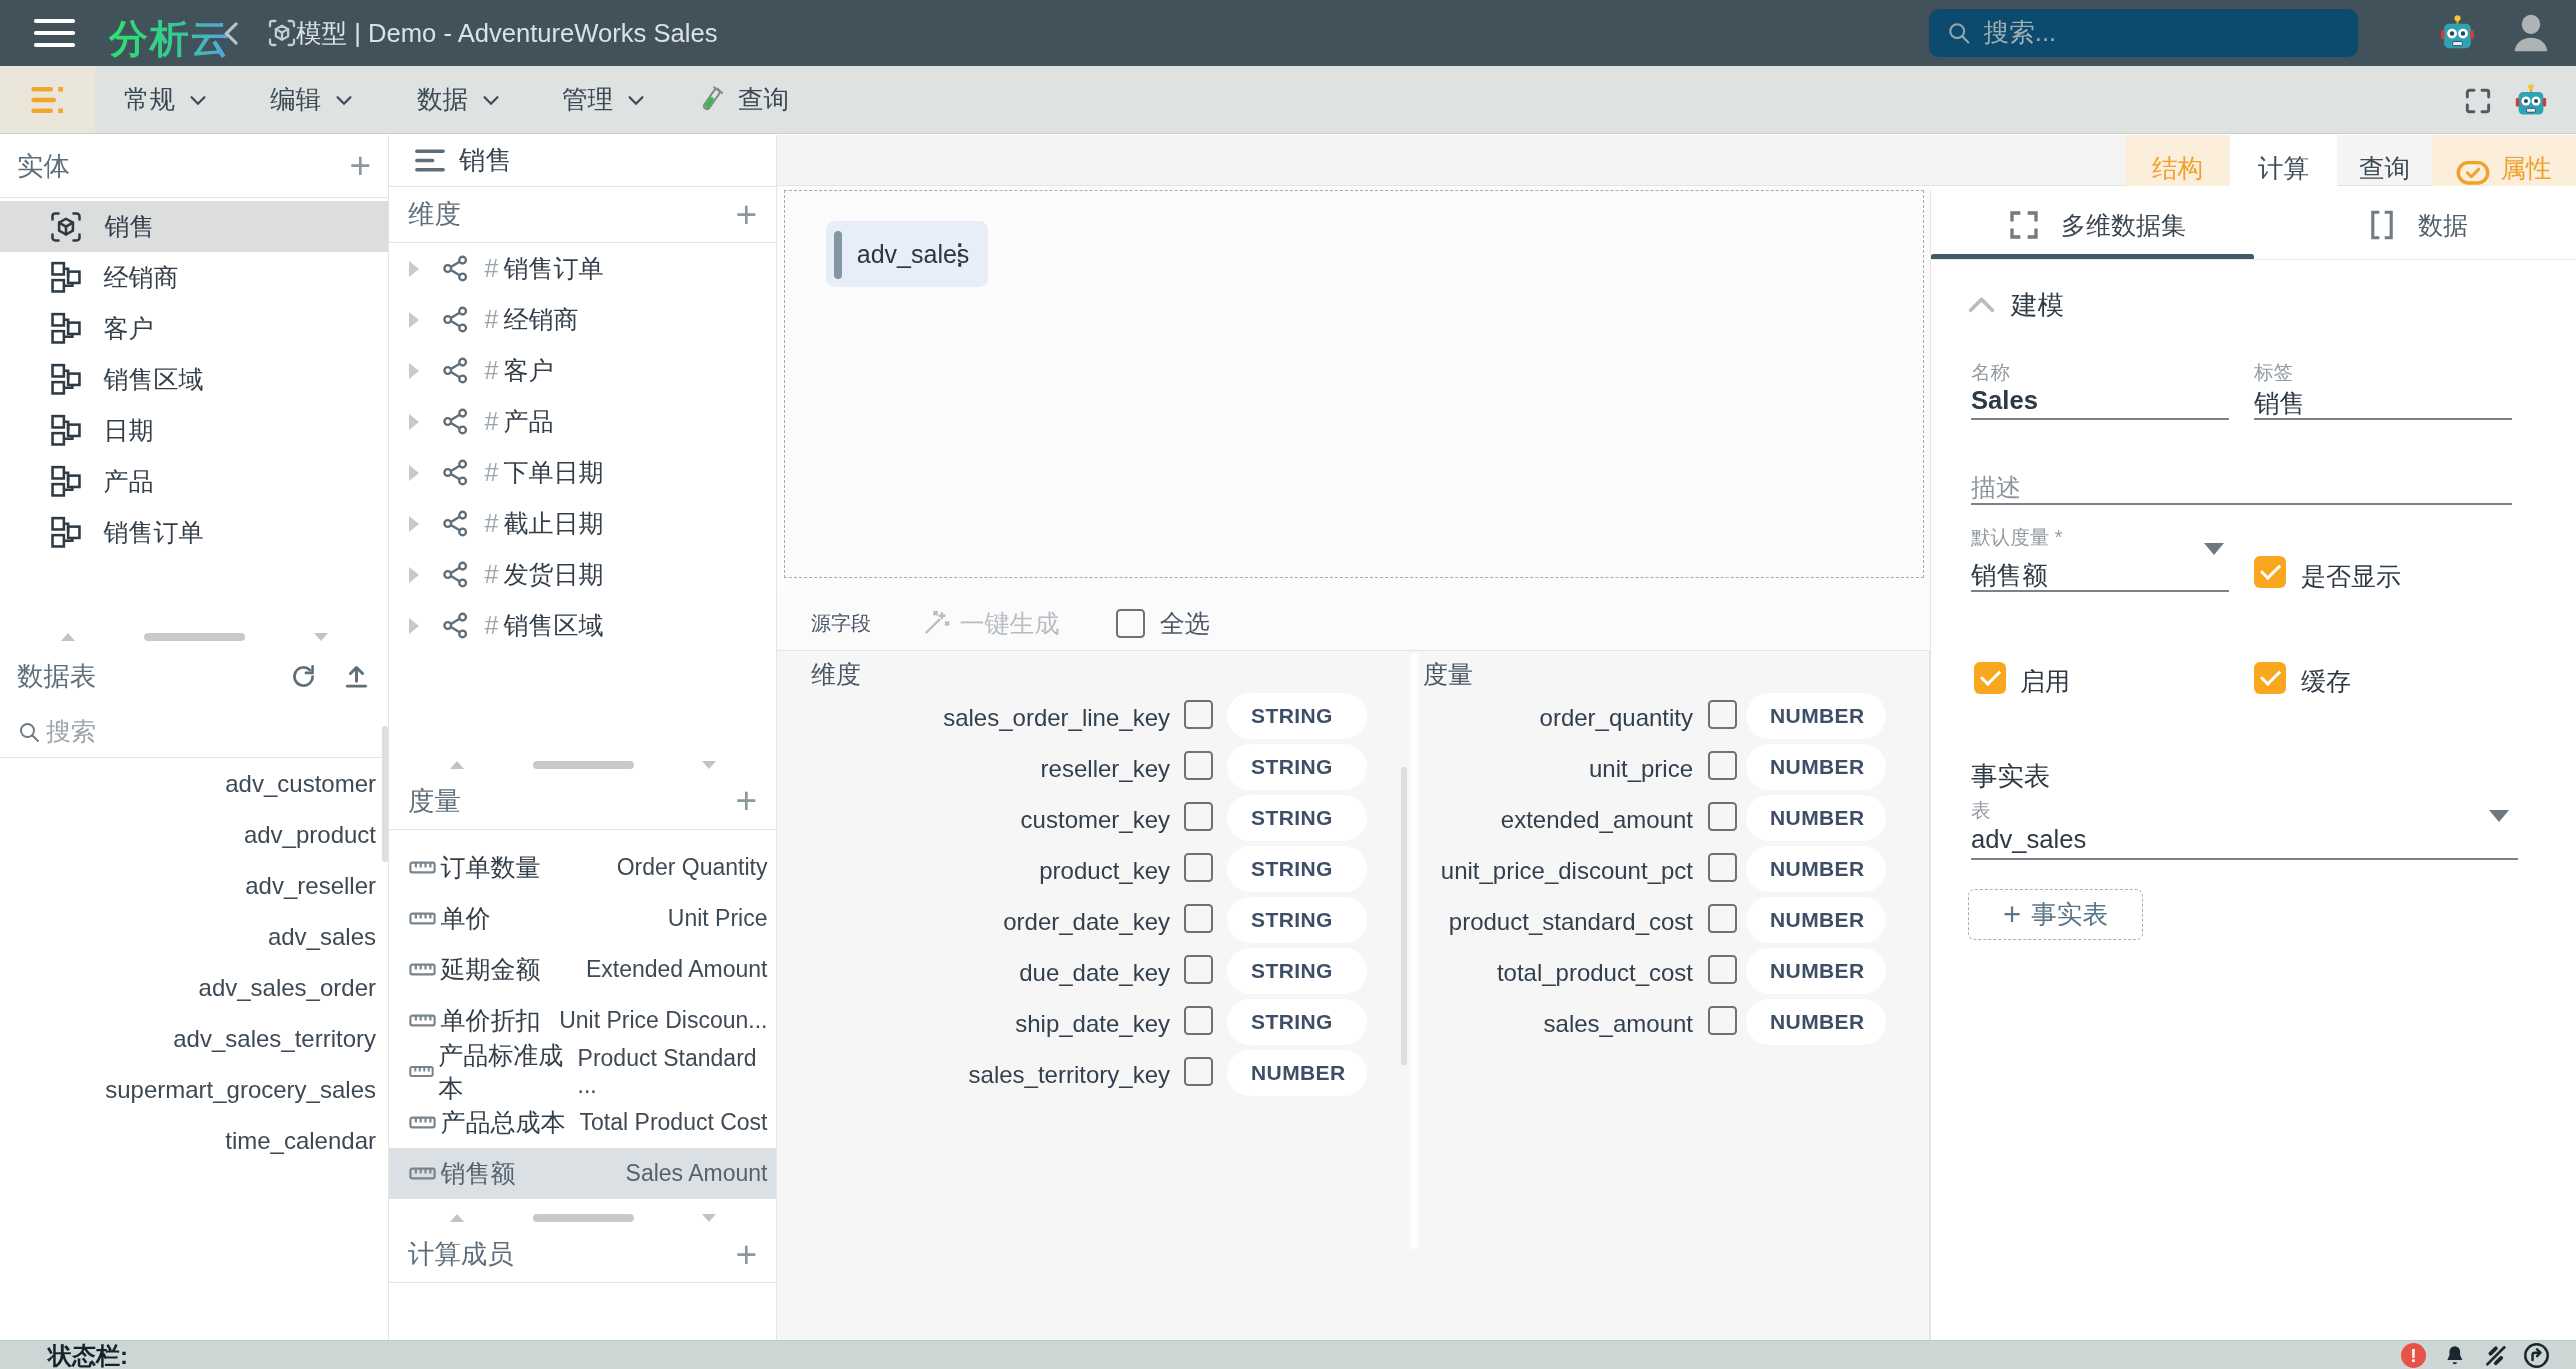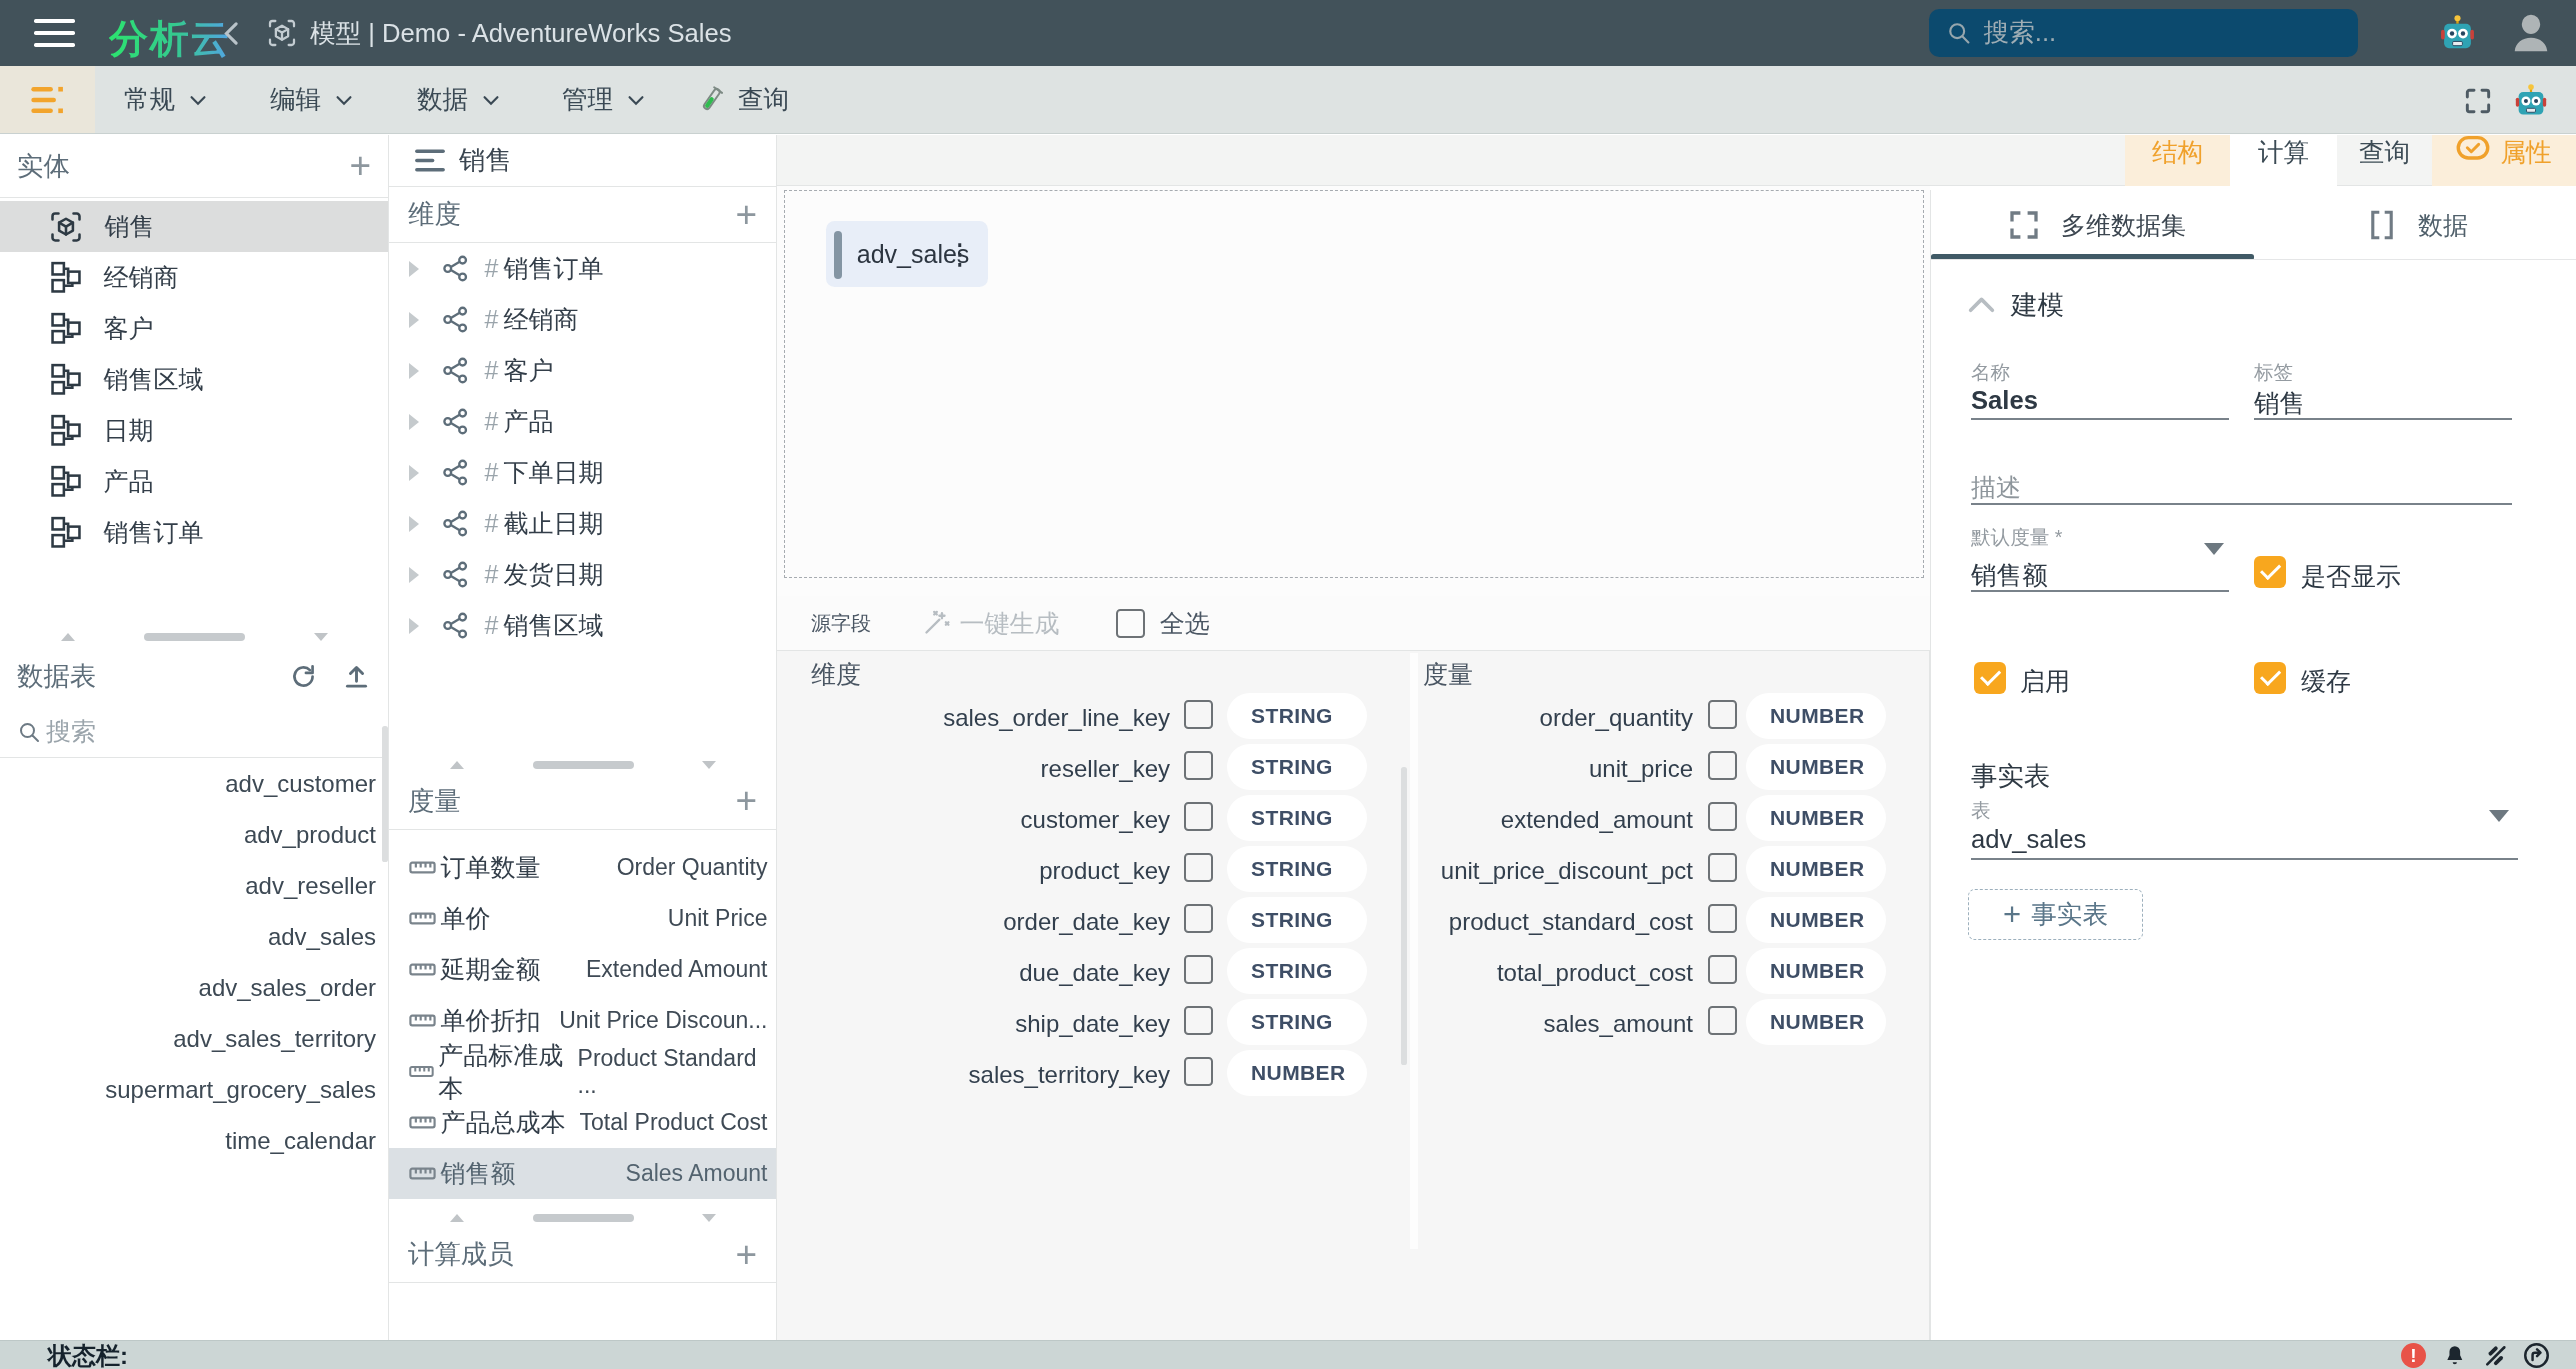--- a/index.html
+++ b/index.html
@@ -20,21 +20,21 @@
   .hd-search .ph{font-size:25.6px;color:#9fadb4;margin-left:12px;}
   .avatar{left:2508px;top:10.2px;width:46px;height:46px;}
 
   
   .menubar{left:0;top:66px;width:2576px;height:68px;background:#dee3e2;border-bottom:0.9px solid #c9d1d0;box-sizing:border-box;}
   .menu-tile{left:0;top:66px;width:95px;height:67px;background:#eae6da;display:flex;align-items:center;justify-content:center;}
   .menu-item{top:66px;height:67px;display:flex;align-items:center;gap:12px;font-size:25.6px;color:#3a4954;}
   
   
   .strip{left:777px;top:135px;width:1799px;height:51px;background:#f3f4f3;border-bottom:0.9px solid #e3e5e5;box-sizing:border-box;}
-  .vtab{top:135px;height:51px;display:flex;align-items:flex-start;justify-content:center;gap:10.2px;font-size:25.6px;}
+  .vtab{top:135px;height:51px;display:flex;align-items:flex-end;justify-content:center;gap:10.2px;font-size:25.6px;}
   .vtab.peach{background:#fbeeda;color:#f0a12b;}
   .vtab.white{background:#ffffff;color:#3c4b55;}
   .vtab.plain{background:transparent;color:#3c4b55;}
 
   
   .lpanel{left:0;top:135px;width:389px;height:1205px;background:#fff;border-right:0.9px solid #e3e5e5;box-sizing:border-box;}
   .sec-head{display:flex;align-items:center;font-size:26.4px;color:#5d6d79;}
   .plus{font-size:37px;font-weight:200;color:#8d979e;line-height:25.6px;}
   .ent-row{height:51px;display:flex;align-items:center;padding-left:49px;font-size:25px;color:#333e49;gap:20.4px;}
   .ent-row.sel{background:#dcdddd;}
@@ -113,21 +113,21 @@
     <g fill="none" stroke="#c3ccd1" stroke-width="1.7" stroke-linecap="round" stroke-linejoin="round">
       <path d="M3 7V4.8A1.8 1.8 0 0 1 4.8 3H7"></path>
         <path d="M17 3h2.2A1.8 1.8 0 0 1 21 4.8V7"></path>
       <path d="M21 17v2.2A1.8 1.8 0 0 1 19.2 21H17"></path>
         <path d="M7 21H4.8A1.8 1.8 0 0 1 3 19.2V17"></path>
       <path d="M12 6.5l4.6 2.6v5.3L12 17l-4.6-2.6V9.1z"></path>
         <path d="M7.4 9.1L12 11.7l4.6-2.6"></path>
         <path d="M12 11.7V17"></path>
     </g>
   </svg>
-  <div class="abs hd-title" style="left:310px;top:0;text-align:right;">模型 | Demo - AdventureWorks Sales</div>
+  <div class="abs hd-title" style="left:296px;top:0;text-align:right;">模型 | Demo - AdventureWorks Sales</div>
 
   <div class="abs hd-search">
     <svg width="25.6" height="25.6" viewBox="0 0 24 24">
       <circle cx="10.5" cy="10.5" r="6.5" fill="none" stroke="#97a6ad" stroke-width="2"></circle>
       <line x1="15.5" y1="15.5" x2="21" y2="21" stroke="#97a6ad" stroke-width="2" stroke-linecap="round"></line>
     </svg>
     <span class="ph">搜索...</span>
   </div>
 
   <svg class="abs" style="left:2438px;top:13.6px;" width="39" height="39" viewBox="0 0 32 32">

